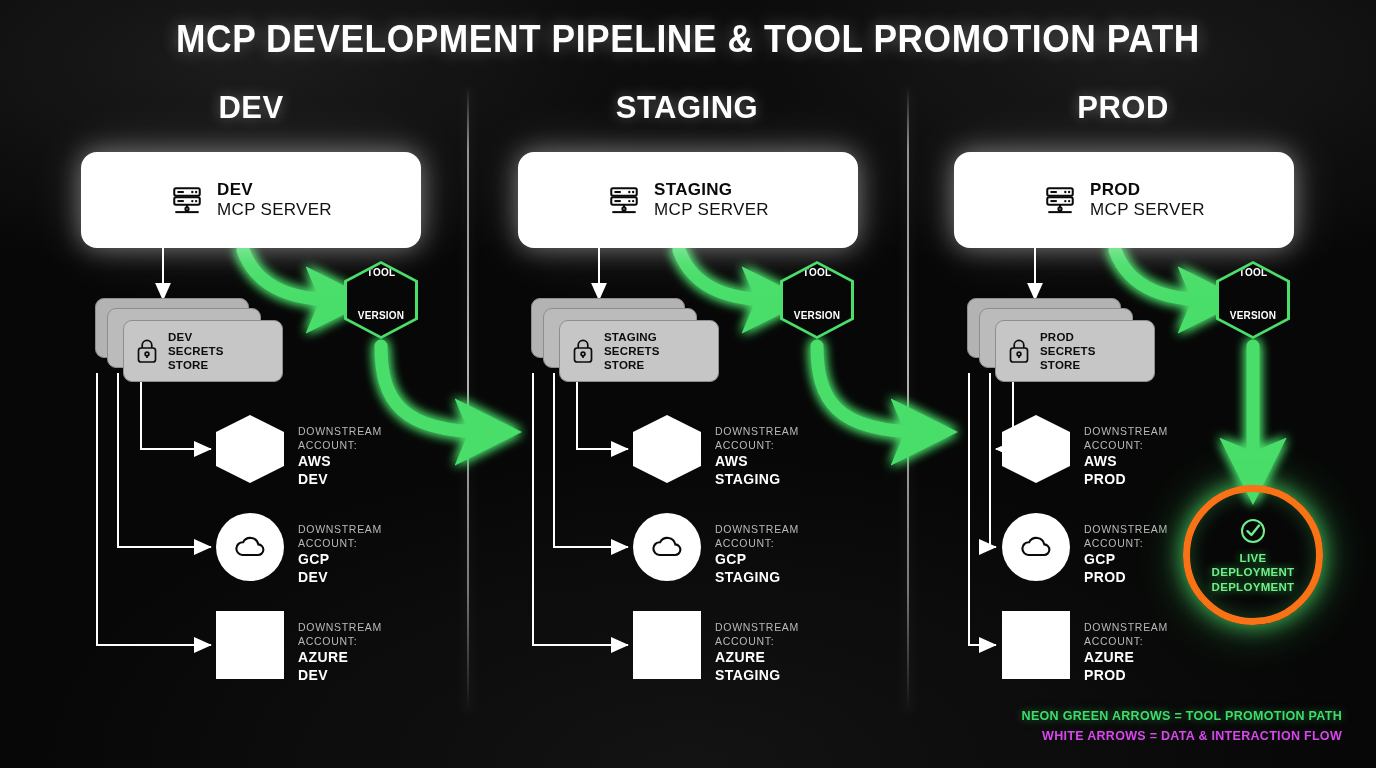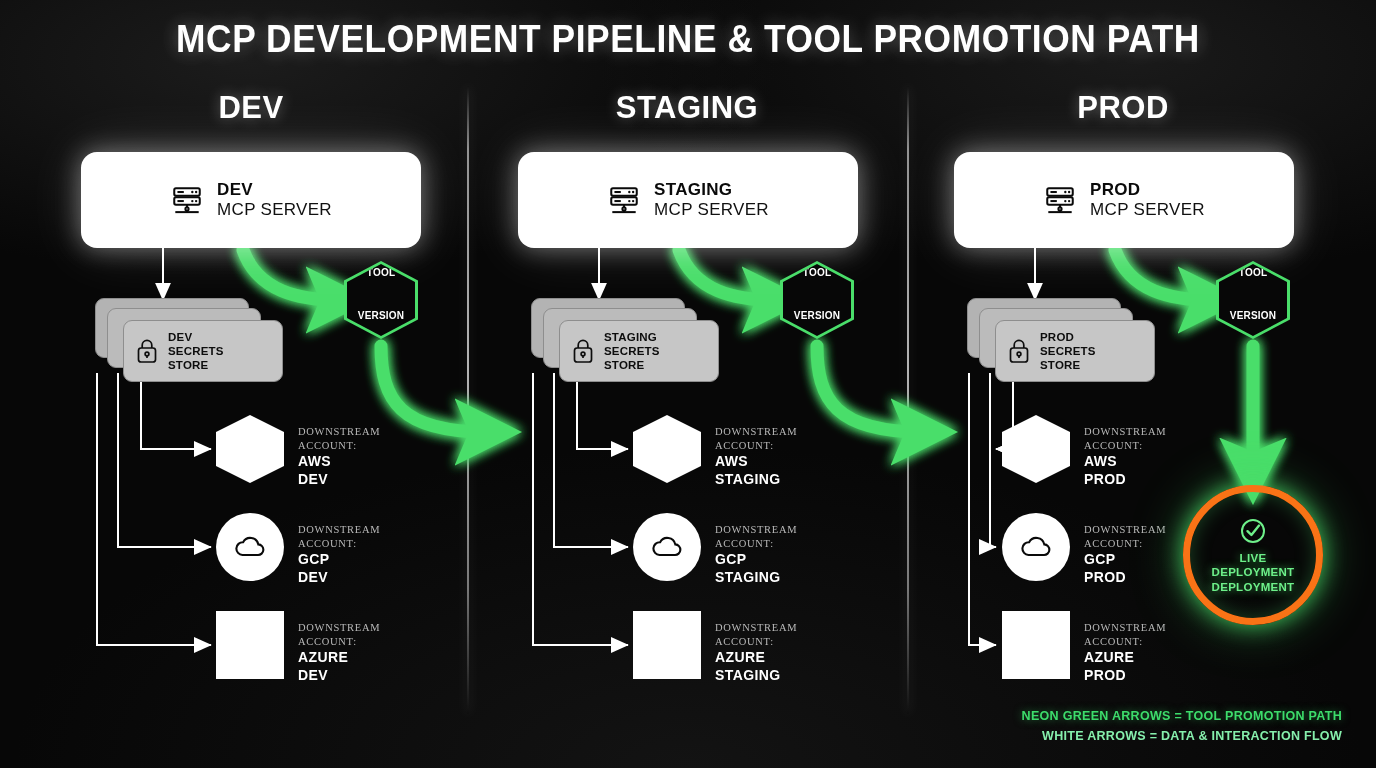--- a/index.html
+++ b/index.html
@@ -65,21 +65,21 @@
   .secrets .lbl{font-size:11.5px;font-weight:700;color:#0d0d0d;line-height:1.24;letter-spacing:0.2px;}
   .lock-ico{width:24px;height:26px;flex:none;}
 
   
   .node{position:absolute;}
   .shape{position:absolute;left:0;top:0;width:68px;height:68px;}
   .hexs{background:#fff;clip-path:polygon(50% 0%,100% 25%,100% 75%,50% 100%,0% 75%,0% 25%);}
   .circ{background:#fff;border-radius:50%;display:flex;align-items:center;justify-content:center;}
   .sqr{background:#fff;}
   .node .cap{position:absolute;left:82px;top:10px;line-height:1.3;white-space:nowrap;}
-  .cap .small{font-size:10.5px;font-weight:400;color:#b9b9b9;letter-spacing:0.7px;font-family:Liberation Serif, serif;}
+  .cap .small{font-size:10.5px;font-weight:400;color:#b9b9b9;letter-spacing:0.7px;}
   .cap .big{font-size:14px;font-weight:700;color:#fff;letter-spacing:0.4px;}
 
   
   .toolhex{position:absolute;width:74px;height:78px;}
   .toolhex .hx{
     position:absolute;inset:0;
     background:#4ade6a;
     clip-path:polygon(50% 0%,100% 25%,100% 75%,50% 100%,0% 75%,0% 25%);
     filter:drop-shadow(0 0 9px rgba(74,222,106,0.95)) drop-shadow(0 0 20px rgba(74,222,106,0.55));
   }
@@ -98,21 +98,21 @@
     box-shadow:0 0 22px rgba(74,222,106,0.85),0 0 52px rgba(74,222,106,0.40),
                inset 0 0 20px rgba(74,222,106,0.28);
   }
   #live-deployment .ltxt{font-size:11.5px;font-weight:700;color:#6ef08a;line-height:1.25;text-align:center;letter-spacing:0.3px;text-shadow:0 0 8px rgba(74,222,106,0.8);}
   .check-ico{width:30px;height:30px;margin-bottom:5px;}
 
   
   #legend{position:absolute;right:34px;bottom:22px;text-align:right;}
   #legend div{font-size:12.5px;font-weight:700;letter-spacing:0.3px;line-height:1.55;}
   .lg-green{color:#3ddc6b;text-shadow:0 0 8px rgba(61,220,107,0.5);}
-  .lg-white{color:#86efac;}
+  .lg-white{color:#d946ef;}
   .lg-grey{color:#9a9a9a;}
 
   svg.layer{position:absolute;left:0;top:0;width:1376px;height:768px;pointer-events:none;}
 </style>
 </head>
 <body>
 
 <div class="stage-wrap">
 
   <div id="title">MCP DEVELOPMENT PIPELINE &amp; TOOL PROMOTION PATH</div>

